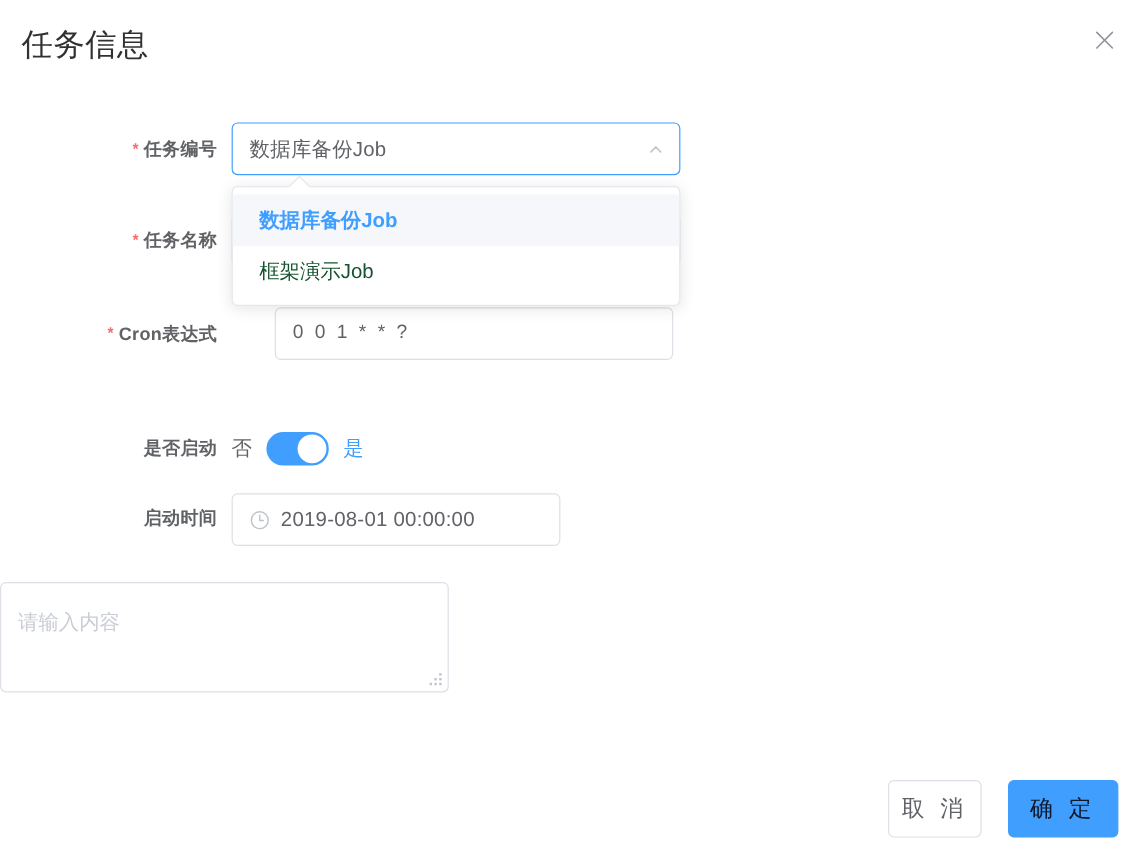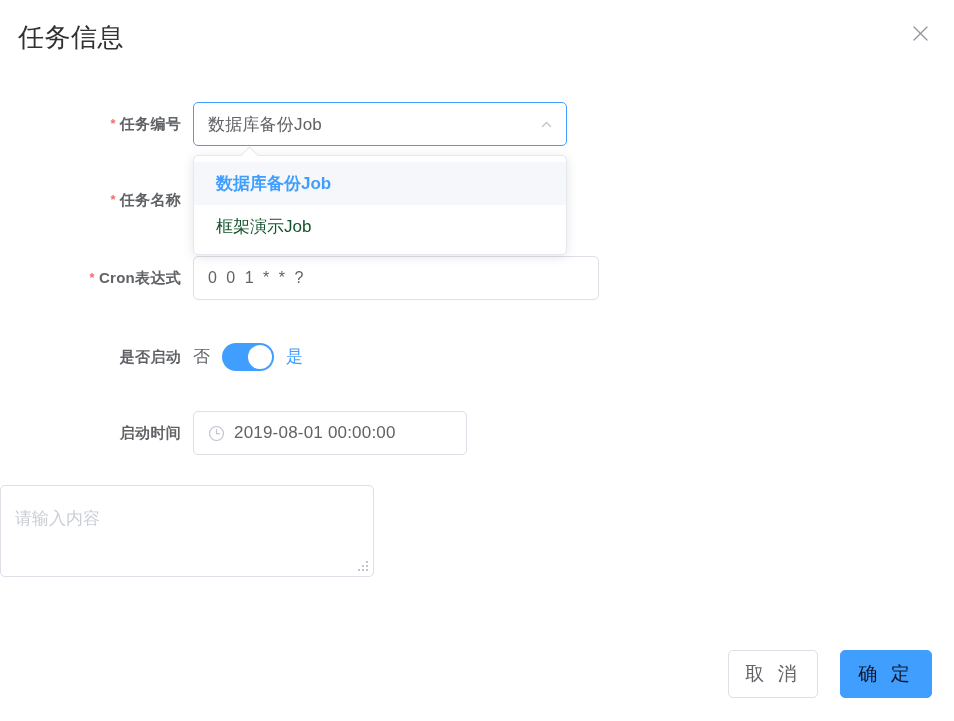--- a/index.html
+++ b/index.html
@@ -115,21 +115,21 @@
     letter-spacing: 0.2px;
     white-space: nowrap;
   }
   .input-box .val.mono {
     letter-spacing: 2.5px;
     font-size: 16px;
   }
 
   .select-input { width: 374px; }
   .name-input   { width: 374px; }
-  .cron-input   { width: 406px; }
+  .cron-input   { width: 332px; margin-left: 36px; }
   .date-input   { width: 274px; }
 
   .suffix-chevron {
     position: absolute;
     right: 12px;
     top: 0; bottom: 0;
     display: flex;
     align-items: center;
     color: #c0c4cc;
   }
@@ -261,21 +261,21 @@
     display: flex;
     align-items: center;
     justify-content: center;
     cursor: pointer;
     white-space: nowrap;
   }
   .btn-default {
     background: #fff;
     border: 1px solid #dcdfe6;
     color: #606266;
-    width: 90px;
+    width: 78px;
   }
   .btn-primary {
     background: #409eff;
     border: 1px solid #409eff;
     color: #0f172a;
     width: 92px;
     margin-left: 22px;
   }
 </style>
 </head>
@@ -331,21 +331,21 @@
       <div class="form-label">
         <span class="req-star">*</span><span>Cron表达式</span>
       </div>
       <div class="field-wrap">
         <div class="input-box cron-input">
           <span class="val mono">0 0 1 * * ?</span>
         </div>
       </div>
     </div>
 
-    <div class="form-row" style="top:261px;">
+    <div class="form-row" style="top:278px;">
       <div class="form-label">是否启动</div>
       <div class="switch-row-inner">
         <span class="sw-text off">否</span>
         <div class="switch">
           <span class="knob"></span>
         </div>
         <span class="sw-text on">是</span>
       </div>
     </div>
 

